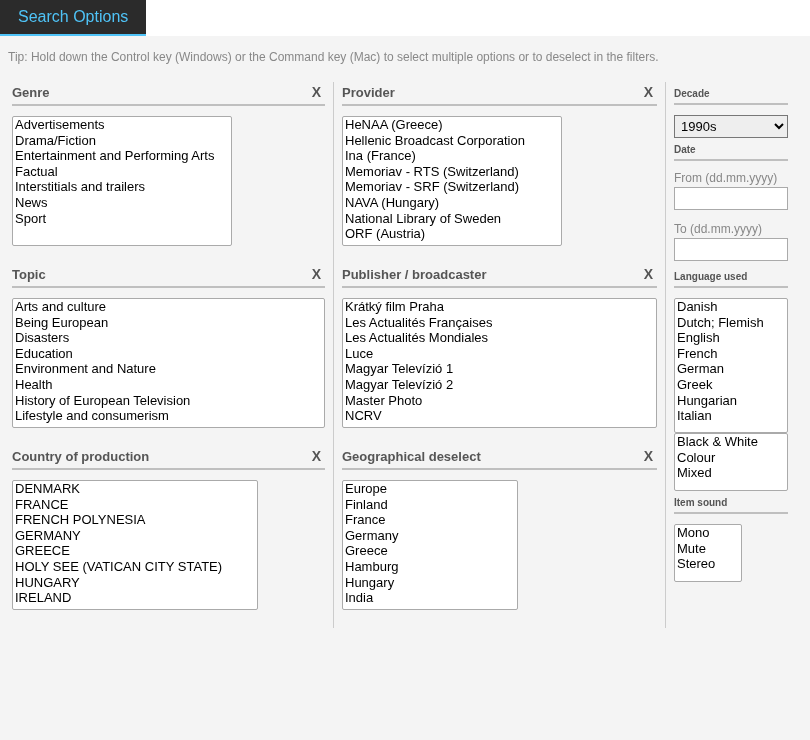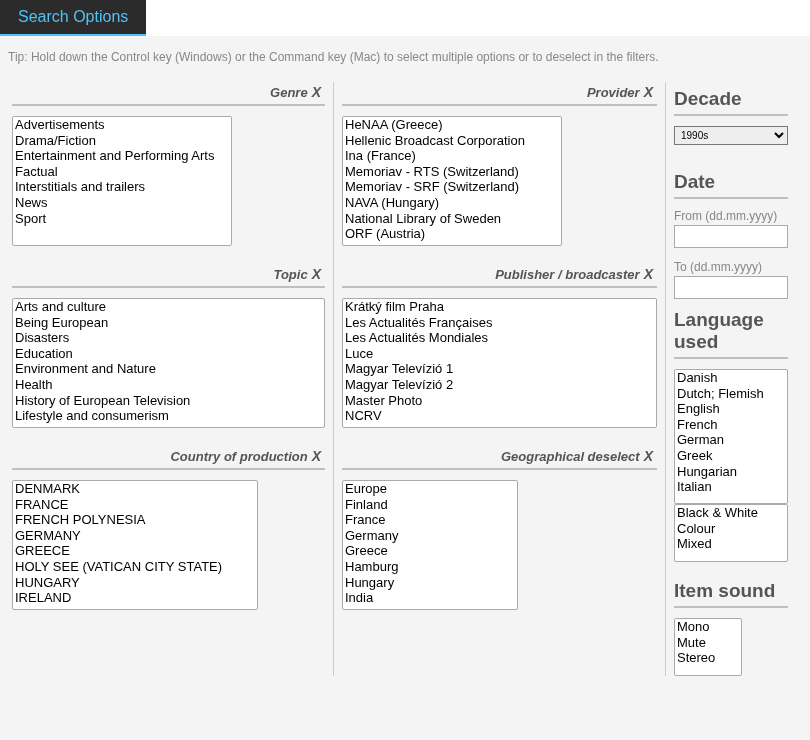--- a/index.html
+++ b/index.html
@@ -34,26 +34,25 @@
   }
   .col {
     padding: 0 8px;
   }
   .col1 { width: 330px; border-right: 1px solid #ccc; }
   .col2 { width: 332px; border-right: 1px solid #ccc; }
   .col3 { width: 130px; }
   .filter-block { margin-bottom: 18px; }
   .filter-header {
     display: flex;
-    justify-content: flex-end;
+    justify-content: space-between;
     align-items: baseline;
     border-bottom: 2px solid #bfbfbf;
     padding: 2px 0 4px 0;
     margin-bottom: 10px;
-    font-style: italic;
   }
   .filter-header .title {
     font-weight: bold;
     color: #555;
     font-size: 13px;
   }
   .filter-header .clear {
     font-weight: bold;
     color: #555;
     font-size: 14px;
@@ -70,40 +69,40 @@
   }
   .col1 select[multiple], .col2 select[multiple] { height: 130px; }
   select[multiple] option { padding: 0 2px; color:#000; }
   .label-small {
     font-size: 12px;
     color: #888;
     margin: 4px 0 2px 0;
   }
   .decade-select {
     width: 100%;
-    font-size: 10px;
+    font-size: 13px;
     padding: 2px;
     border: 1px solid #777;
     background: #eee;
   }
   .date-input {
     width: 100%;
     border: 1px solid #aaa;
     padding: 3px 4px;
     font-size: 13px;
     margin-bottom: 8px;
     background:#fff;
   }
   .col3 select[multiple].lang { height: 135px; }
   .col3 select[multiple].colour { height: 58px; }
   .col3 select[multiple].sound { height: 58px; width: 68px;}
   .section-title {
     font-weight: bold;
     color: #555;
-    font-size: 19px;
+    font-size: 10px;
     border-bottom: 2px solid #bfbfbf;
     padding: 2px 0 4px 0;
     margin: 4px 0 10px 0;
   }
 </style>
 </head>
 <body>
 
 <div class="tab-bar">
   <div class="tab">Search Options</div>
@@ -222,21 +221,21 @@
 
   </div>
 
   <div class="col col3">
 
     <div class="section-title">Decade</div>
     <select class="decade-select">
       <option>1990s</option>
     </select>
 
-    <div class="section-title" style="margin-top:24px">Date</div>
+    <div class="section-title" style="margin-top:4px">Date</div>
     <div class="label-small">From (dd.mm.yyyy)</div>
     <input class="date-input" type="text" style="">
     <div class="label-small">To (dd.mm.yyyy)</div>
     <input class="date-input" type="text" style="">
 
     <div class="section-title" style="margin-top:0">Language used</div>
     <select multiple="" class="lang">
         <option>Danish</option>
         <option>Dutch; Flemish</option>
         <option>English</option>
@@ -246,21 +245,21 @@
         <option>Hungarian</option>
         <option>Italian</option>
       </select>
 
     <select multiple="" class="colour">
         <option>Black &amp; White</option>
         <option>Colour</option>
         <option>Mixed</option>
       </select>
 
-    <div class="section-title" style="margin-top:16px">Item sound</div>
+    <div class="section-title" style="margin-top:4px">Item sound</div>
     <select multiple="" class="sound">
         <option>Mono</option>
         <option>Mute</option>
         <option>Stereo</option>
       </select>
 
   </div>
 
 </div>
 

